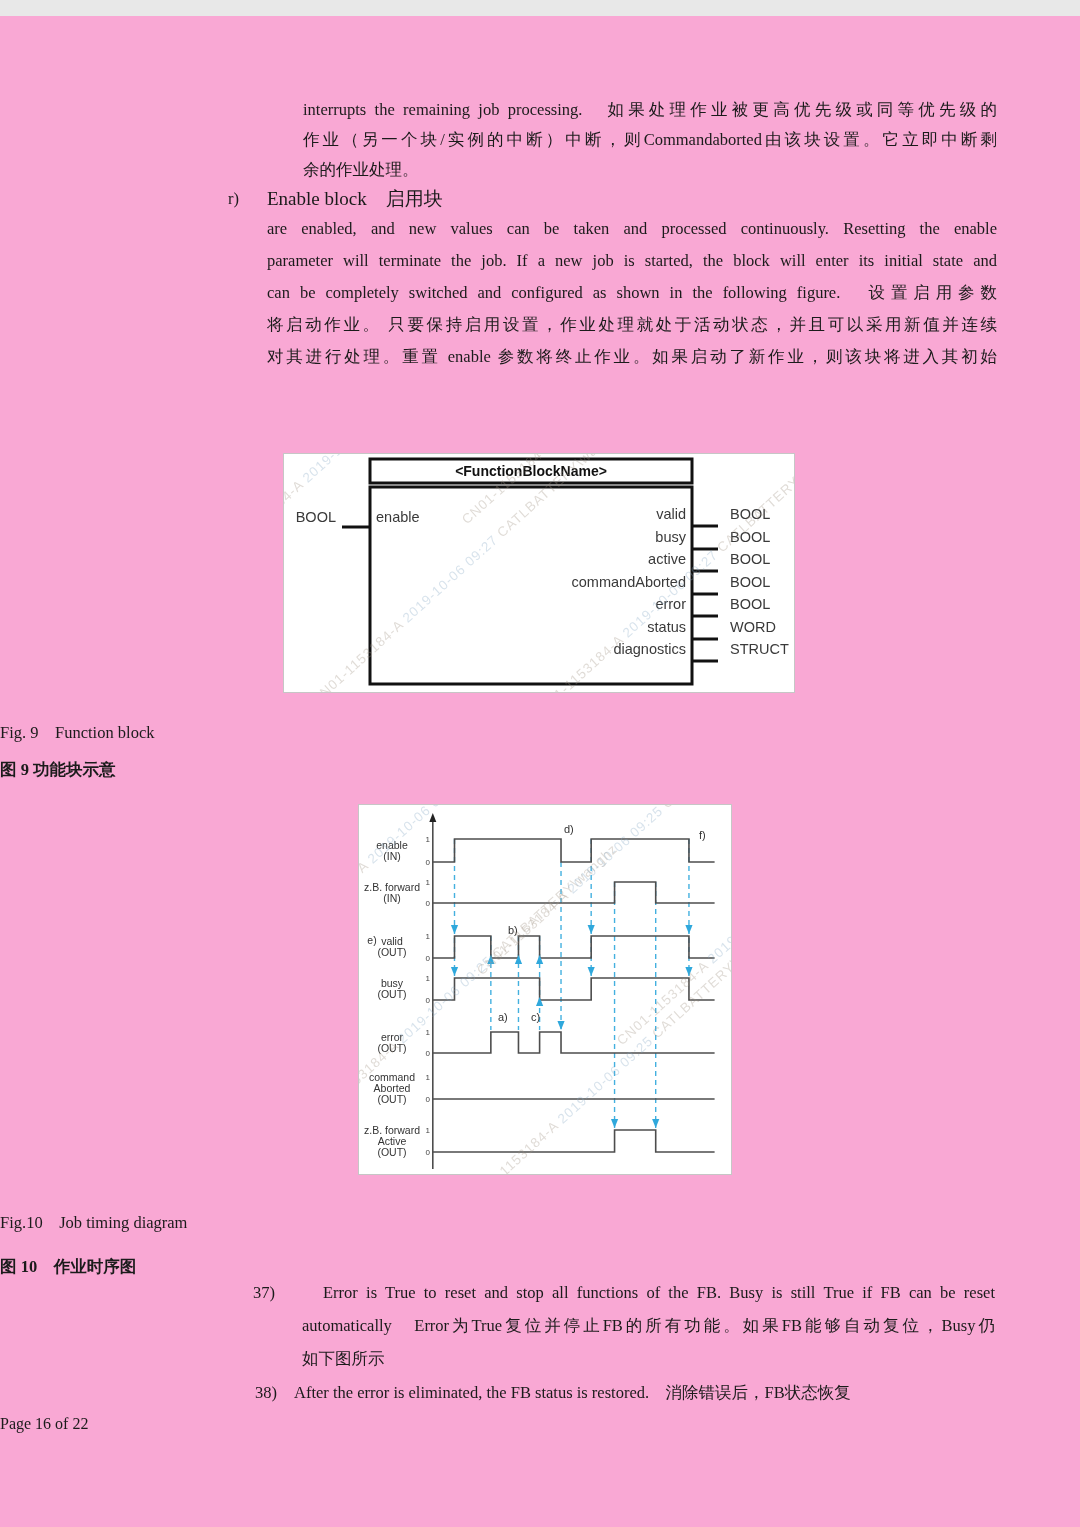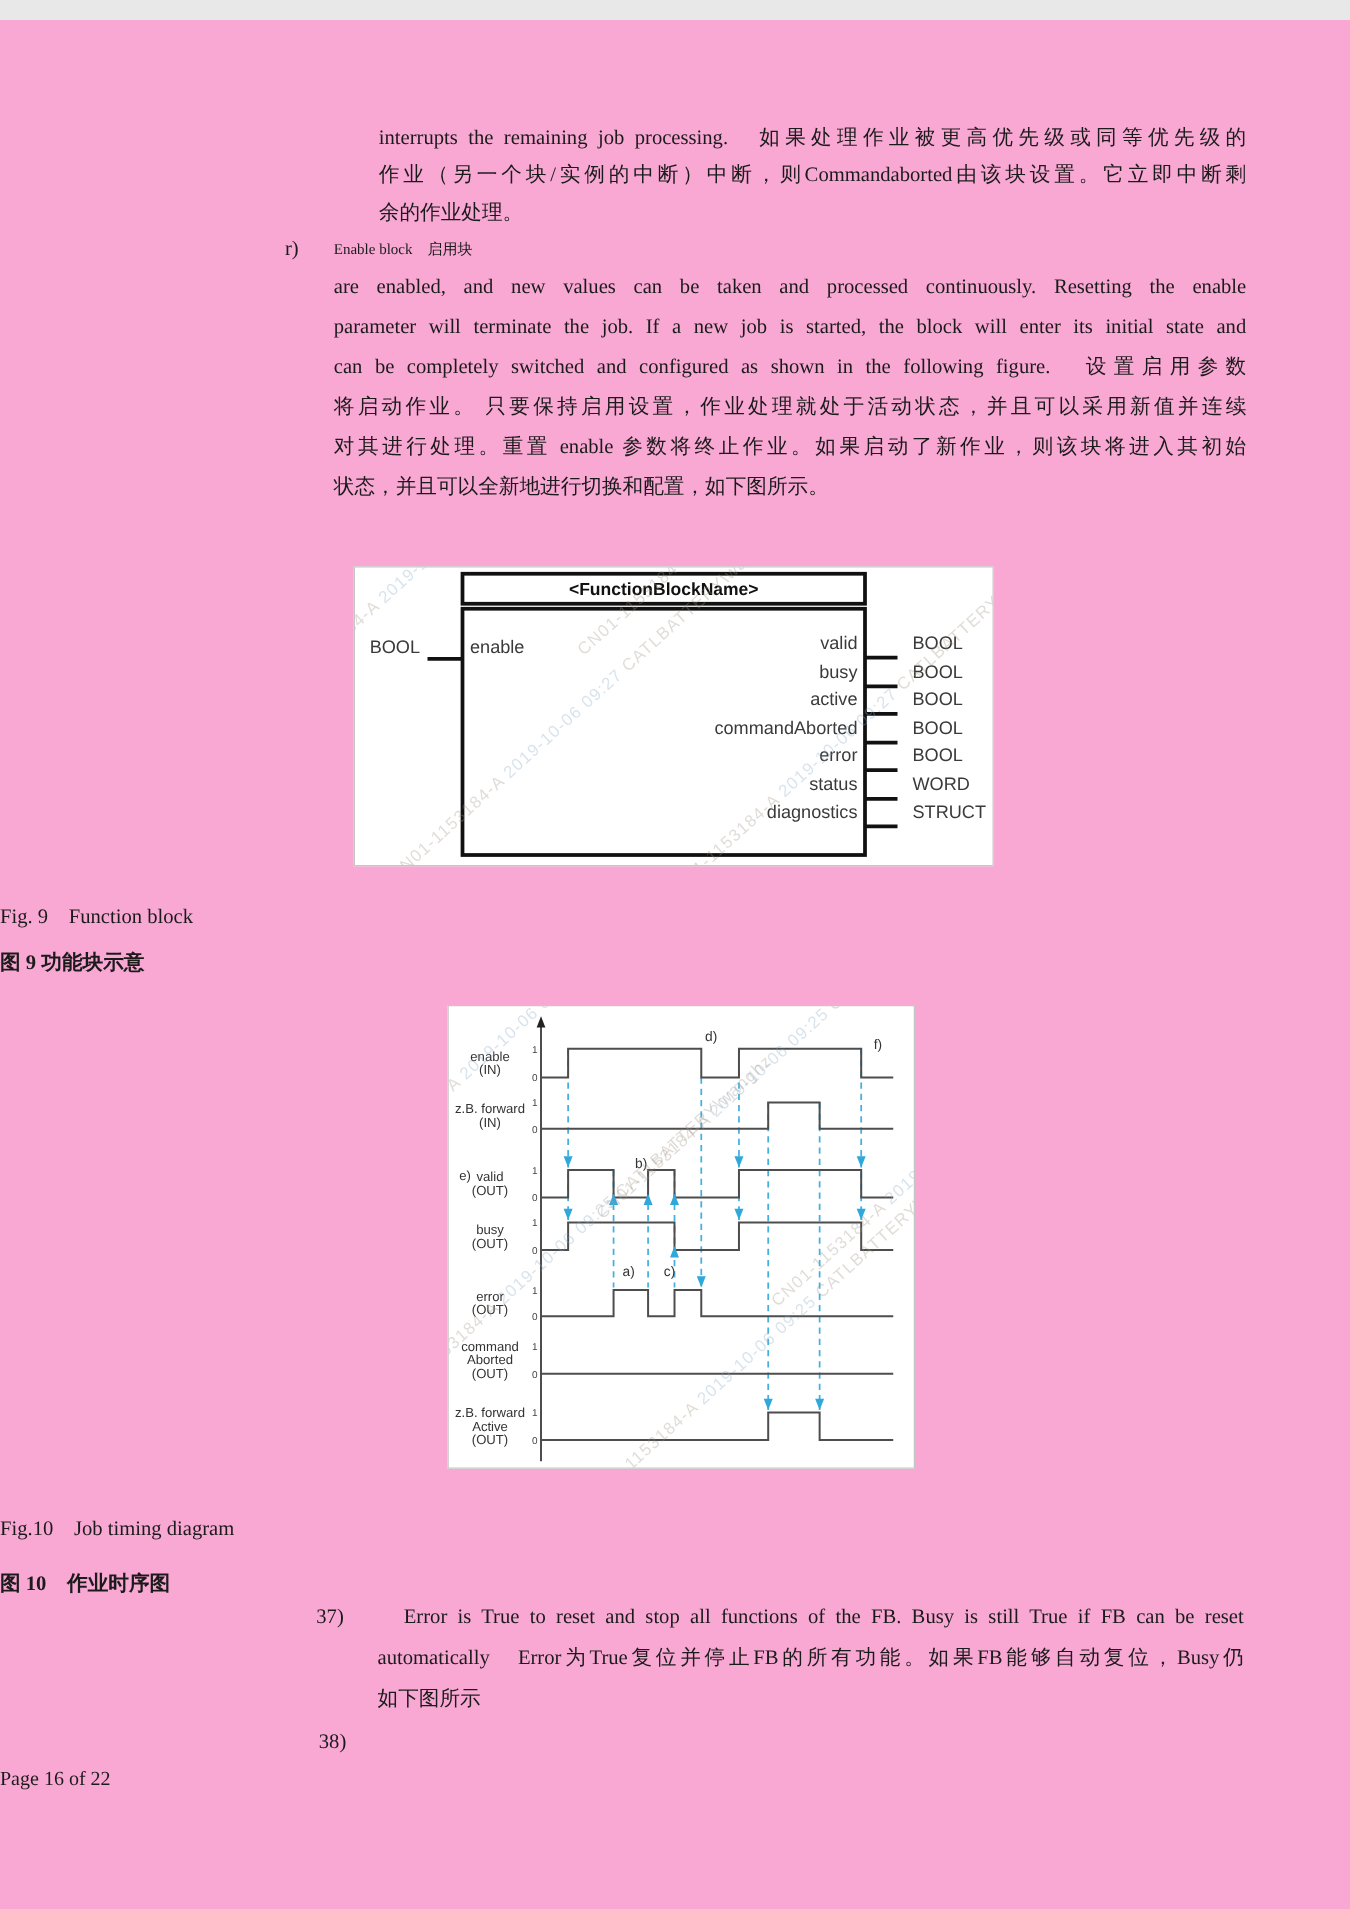--- a/index.html
+++ b/index.html
@@ -4,21 +4,21 @@
 <style>
   html,body{margin:0;padding:0;background:#e8e8e8;}
   .page{position:relative;width:1080px;height:1527px;background:#f9a8d4;margin:16px auto;
         font-family:"Liberation Serif","DejaVu Serif",serif;color:#1b1b1b;overflow:hidden;}
   .abs{position:absolute;}
   .tline{white-space:pre-wrap;font-size:16.5px;}
   .just{text-align:justify;text-align-last:justify;}
   .para1{left:303px;top:79px;width:694px;line-height:30px;}
   .para2{left:267px;top:197px;width:730px;line-height:32px;}
   .rnum{left:228px;top:168px;font-size:16.5px;line-height:30px;}
-  .rhead{left:267px;top:168px;font-size:12px;line-height:30px;white-space:pre-wrap;}
+  .rhead{left:267px;top:168px;font-size:19px;line-height:30px;white-space:pre-wrap;}
   .caption{left:0;top:0;width:1080px;text-align:left;font-size:16.5px;line-height:28px;white-space:pre-wrap;}
   .caption.zh{font-weight:bold;}
   .fig-frame{border:1px solid #c6c6c6;background:#fff;overflow:hidden;}
   #fig9-frame{left:283px;top:437px;width:510px;height:238px;}
   #fig10-frame{left:358px;top:788px;width:372px;height:369px;}
   .item-num{font-size:16.5px;line-height:33px;}
   #item37-num{left:253px;top:1260px;}
   #item37-body{left:302px;top:1260px;width:693px;line-height:33px;}
   #item37-body .tline:first-child{text-indent:21px;}
   #item38-num{left:255px;top:1360px;}
@@ -44,21 +44,20 @@
 
   <div class="abs rnum">r)</div>
   <div class="abs rhead">Enable block　启用块</div>
 
   <div class="abs para2" id="enable-para">
       <div class="tline just">are enabled, and new values can be taken and processed continuously. Resetting the enable</div>
       <div class="tline just">parameter will terminate the job. If a new job is started, the block will enter its initial state and</div>
       <div class="tline just">can be completely switched and configured as shown in the following figure.　设置启用参数</div>
       <div class="tline just">将启动作业。 只要保持启用设置，作业处理就处于活动状态，并且可以采用新值并连续</div>
       <div class="tline just">对其进行处理。重置 enable 参数将终止作业。如果启动了新作业，则该块将进入其初始</div>
-      <div class="tline">状态，并且可以全新地进行切换和配置，如下图所示。</div>
     </div>
 
   <div class="abs fig-frame" id="fig9-frame">
     <div class="wm-layer" id="wm-fig9">
         <div class="wm" style="left: -70px; top: 100px;"><span class="c1">CN01-1153184-A  </span><span class="c2">2019-10-06 09:27  </span></div>
         <div class="wm" style="left: 30px; top: 240px;"><span class="c1">CN01-1153184-A  </span><span class="c2">2019-10-06 09:27  </span><span class="c1">CATLBATTERY\wanghz</span></div>
         <div class="wm" style="left: 250px; top: 255px;"><span class="c1">CN01-1153184-A  </span><span class="c2">2019-10-06 09:27  </span><span class="c1">CATLBATTERY\wanghz</span></div>
         <div class="wm" style="left: 180px; top: 60px;"><span class="c1">CN01-1153184-A  </span></div>
       </div>
     <svg id="fig9-svg" width="510" height="238" viewBox="0 0 510 238">
@@ -178,15 +177,18 @@
   <div class="abs caption zh" style="top:1237px">图 10　作业时序图</div>
 
   <div class="abs item-num" id="item37-num">37)</div>
   <div class="abs" id="item37-body">
       <div class="tline just">Error is True to reset and stop all functions of the FB. Busy is still True if FB can be reset</div>
       <div class="tline just">automatically　Error为True复位并停止FB的所有功能。如果FB能够自动复位，Busy仍</div>
       <div class="tline">如下图所示</div>
     </div>
 
   <div class="abs item-num" id="item38-num">38)</div>
+  <div class="abs" id="item38-body">
+      <div class="tline">After the error is eliminated, the FB status is restored.　消除错误后，FB状态恢复</div>
+    </div>
 
   <div class="abs footer">Page 16 of 22</div>
 </div>
 
 </body></html>

